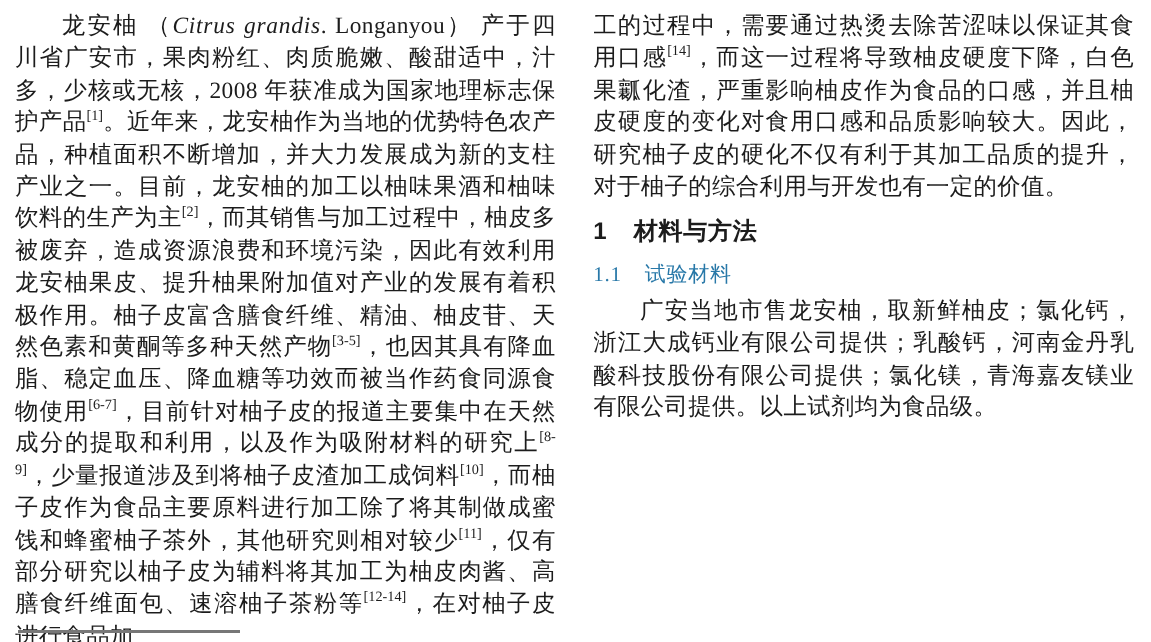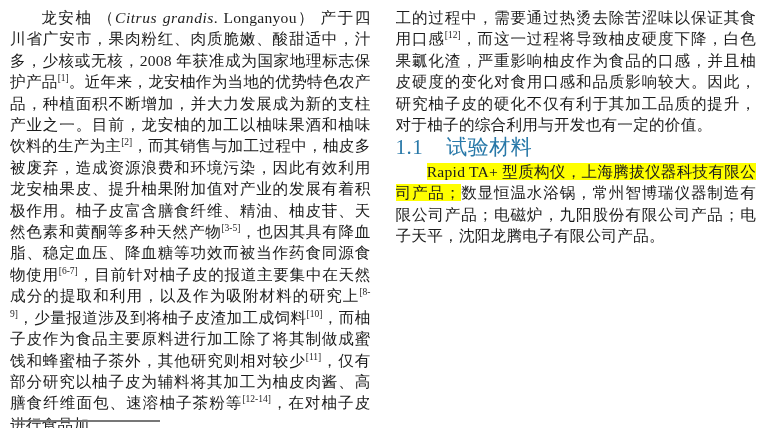--- a/index.html
+++ b/index.html
@@ -51,21 +51,21 @@
     font-family: "Liberation Sans", "DejaVu Sans", sans-serif;
     font-weight: bold;
     font-size: 16px;
     color: var(--body-color);
     margin: 9px 0 8px 0;
     letter-spacing: 0.5px;
   }
   .section-h1 .h-num { margin-right: 1.1em; }
   .section-h2 {
     font-weight: normal;
-    font-size: 21px;
+    font-size: 14px;
     color: var(--heading-blue);
     margin: 2px 0 2px 0;
     letter-spacing: 0.5px;
     line-height: 21.4px;
   }
   .section-h2 .h-num { margin-right: 1.1em; }
   .footnote-rule {
     position: absolute;
     left: 12px;
     top: 420px;
@@ -78,29 +78,32 @@
 <body>
 
 <div class="page">
   <div class="columns">
 
     <div class="col">
       <p class="para indent"><span>龙安柚 （</span><span class="italic">Citrus grandis</span><span>. Longanyou） 产于四川省广安市，果肉粉红、肉质脆嫩、酸甜适中，汁多，少核或无核，2008 年获准成为国家地理标志保护产品</span><span class="sup">[1]</span><span>。近年来，龙安柚作为当地的优势特色农产品，种植面积不断增加，并大力发展成为新的支柱产业之一。目前，龙安柚的加工以柚味果酒和柚味饮料的生产为主</span><span class="sup">[2]</span><span>，而其销售与加工过程中，柚皮多被废弃，造成资源浪费和环境污染，因此有效利用龙安柚果皮、提升柚果附加值对产业的发展有着积极作用。柚子皮富含膳食纤维、精油、柚皮苷、天然色素和黄酮等多种天然产物</span><span class="sup">[3-5]</span><span>，也因其具有降血脂、稳定血压、降血糖等功效而被当作药食同源食物使用</span><span class="sup">[6-7]</span><span>，目前针对柚子皮的报道主要集中在天然成分的提取和利用，以及作为吸附材料的研究上</span><span class="sup">[8-9]</span><span>，少量报道涉及到将柚子皮渣加工成饲料</span><span class="sup">[10]</span><span>，而柚子皮作为食品主要原料进行加工除了将其制做成蜜饯和蜂蜜柚子茶外，其他研究则相对较少</span><span class="sup">[11]</span><span>，仅有部分研究以柚子皮为辅料将其加工为柚皮肉酱、高膳食纤维面包、速溶柚子茶粉等</span><span class="sup">[12-14]</span><span>，在对柚子皮进行食品加</span></p>
     </div>
 
     <div class="col">
-      <p class="para"><span>工的过程中，需要通过热烫去除苦涩味以保证其食用口感</span><span class="sup">[12]</span><span>，而这一过程将导致柚皮硬度下降，白色果瓤化渣，严重影响柚皮作为食品的口感，并且柚皮硬度的变化对食用口感和品质影响较大。因此，研究柚子皮的硬化不仅有利于其加工品质的提升，对于柚子的综合利用与开发也有一定的价值。</span></p>
+      <p class="para"><span>工的过程中，需要通过热烫去除苦涩味以保证其食用口感</span><span class="sup">[14]</span><span>，而这一过程将导致柚皮硬度下降，白色果瓤化渣，严重影响柚皮作为食品的口感，并且柚皮硬度的变化对食用口感和品质影响较大。因此，研究柚子皮的硬化不仅有利于其加工品质的提升，对于柚子的综合利用与开发也有一定的价值。</span></p>
 
+      <h2 class="section-h1">
+        <span class="h-num">1</span><span>材料与方法</span>
+      </h2>
 
       <h3 class="section-h2">
         <span class="h-num">1.1</span><span>试验材料</span>
       </h3>
 
+      <p class="para indent"><span>广安当地市售龙安柚，取新鲜柚皮；氯化钙，浙江大成钙业有限公司提供；乳酸钙，河南金丹乳酸科技股份有限公司提供；氯化镁，青海嘉友镁业有限公司提供。以上试剂均为食品级。</span></p>
 
 
-      <p class="para indent"><span class="highlight">Rapid TA+ 型质构仪，上海腾拔仪器科技有限公司产品；</span><span>数显恒温水浴锅，常州智博瑞仪器制造有限公司产品；电磁炉，九阳股份有限公司产品；电子天平，沈阳龙腾电子有限公司产品。</span></p>
 
     </div>
 
   </div>
 
   <div class="footnote-rule"></div>
 </div>
 
 </body></html>

